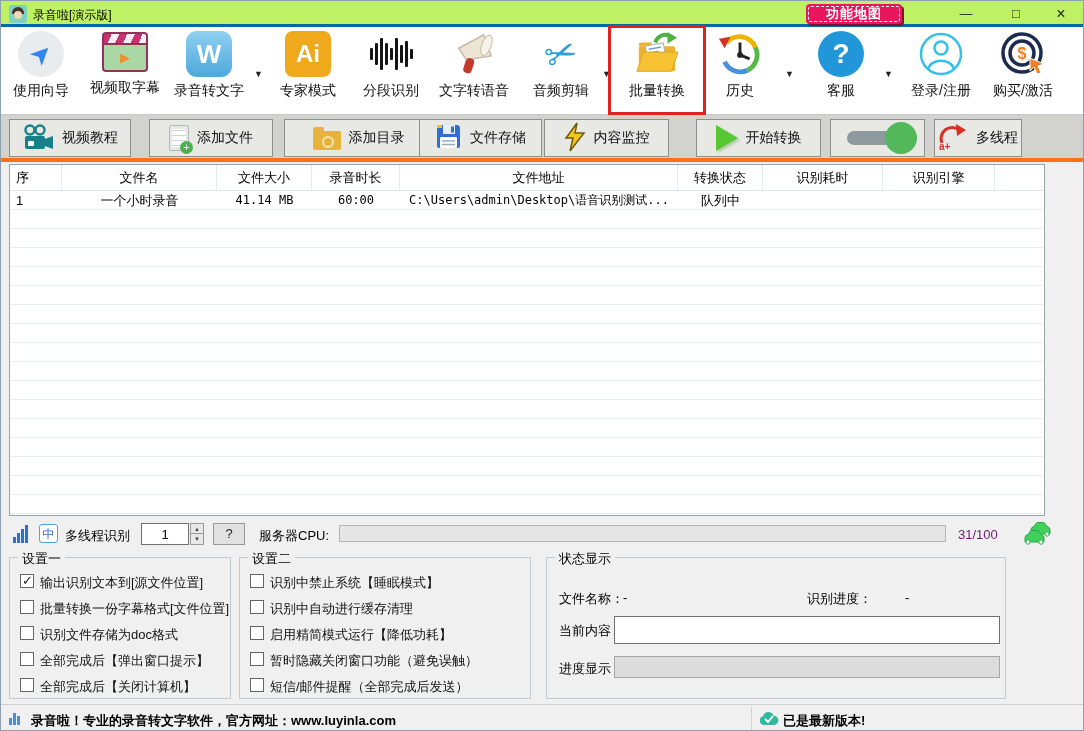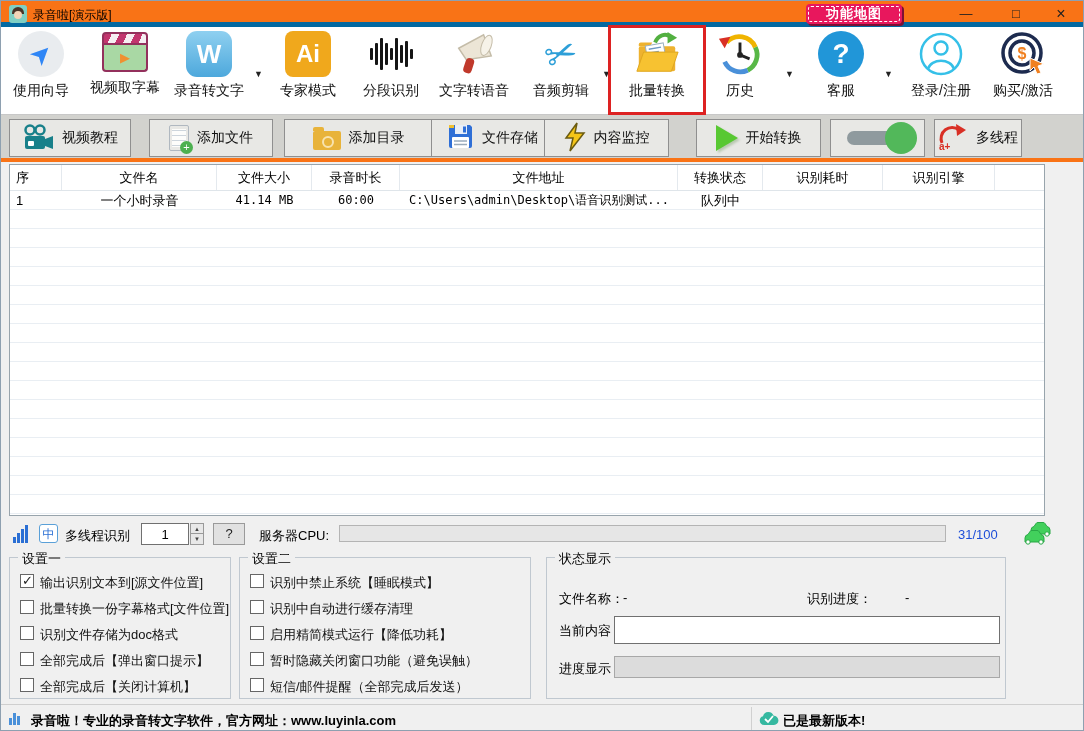--- a/index.html
+++ b/index.html
@@ -1,20 +1,20 @@
 <!DOCTYPE html>
 <html><head>
 <meta charset="utf-8">
 <style>
   * { margin:0; padding:0; box-sizing:border-box; }
   html,body { font-family:"Liberation Sans","DejaVu Sans",sans-serif; }
   .window { position:relative; width:1084px; height:731px; background:#f0f0f0; border:1px solid #8ea0b0; overflow:hidden; }
 
   
-  .titlebar { position:absolute; left:0; top:0; width:100%; height:26px; background:#f97316; border-bottom:5px solid #0369a1; }
+  .titlebar { position:absolute; left:0; top:0; width:100%; height:26px; background:#bef264; border-bottom:3px solid #0369a1; }
   .app-icon { position:absolute; left:8px; top:4px; width:18px; height:18px; border-radius:3px; background:#7ecfc4; overflow:hidden; }
   .app-icon::before { content:""; position:absolute; left:3px; top:2px; width:12px; height:7px; border-radius:6px 6px 0 0; background:#4a3428; }
   .app-icon::after { content:""; position:absolute; left:5px; top:6px; width:8px; height:8px; border-radius:50%; background:#f2d4b8; }
   .title-text { position:absolute; left:32px; top:6px; font-size:12px; color:#000; }
   .feature-badge { position:absolute; left:805px; top:3px; width:96px; height:20px; background:#e8175d; border-radius:4px; box-shadow:2px 2px 0 #7d1034; color:#fff; font-size:13px; font-weight:bold; text-align:center; line-height:20px; letter-spacing:1px; cursor:pointer; }
   .feature-badge::after { content:""; position:absolute; left:2px; top:2px; right:2px; bottom:2px; border:1px dashed #ffffff; border-radius:3px; }
   .winbtn { position:absolute; top:0; width:40px; height:26px; text-align:center; line-height:26px; font-size:13px; color:#222; cursor:pointer; }
   .winbtn.min { left:945px; }
   .winbtn.max { left:995px; }
   .winbtn.close { left:1040px; font-size:16px; }
@@ -77,21 +77,21 @@
   .thread-label { position:absolute; left:64px; top:11px; font-size:13px; color:#000; }
   .spinner { position:absolute; left:140px; top:7px; width:48px; height:22px; background:#fff; border:1px solid #707070; }
   .spinner input { width:100%; height:100%; border:none; text-align:center; font-size:13px; font-family:inherit; background:transparent; outline:none; }
   .spinbtns { position:absolute; left:189px; top:7px; width:14px; height:22px; border:1px solid #9a9a9a; background:#e8e8e8; }
   .spinbtns span { display:block; height:10px; font-size:6px; line-height:10px; text-align:center; color:#444; cursor:pointer; }
   .spinbtns span:first-child { border-bottom:1px solid #9a9a9a; }
   .help-btn { position:absolute; left:212px; top:7px; width:32px; height:22px; background:#e1e1e1; border:1px solid #9a9a9a; font-size:13px; text-align:center; line-height:20px; color:#222; cursor:pointer; }
   .cpu-label { position:absolute; left:258px; top:11px; font-size:13px; color:#000; }
   .cpu-track { position:absolute; left:338px; top:9px; width:607px; height:17px; background:#e6e6e6; border:1px solid #b4b4b4; }
   .cpu-fill { height:100%; background:#2db83d; }
-  .cpu-text { position:absolute; left:957px; top:11px; font-size:13px; color:#1d4ed8; }
+  .cpu-text { position:absolute; left:957px; top:11px; font-size:13px; color:#701a75; }
   .cars { position:absolute; left:1022px; top:6px; }
 
   
   .panel { position:absolute; top:556px; height:142px; border:1px solid #c0c8d0; }
   .panel .legend { position:absolute; left:8px; top:-8px; background:#f0f0f0; padding:0 4px; font-size:13px; color:#000; }
   .p1 { left:8px; width:222px; } .p2 { left:238px; width:292px; } .p3 { left:545px; width:460px; }
   .opt { position:absolute; left:10px; height:18px; display:flex; align-items:flex-start; gap:6px; cursor:pointer; }
   .cb { width:14px; height:14px; background:#fff; border:1px solid #666; position:relative; flex:none; }
   .cb.checked::after { content:"✓"; position:absolute; left:1px; top:-2px; font-size:13px; font-weight:bold; color:#222; }
   .opt .olbl { font-size:13px; color:#111; white-space:nowrap; }
@@ -272,21 +272,21 @@
       <span class="albl">视频教程</span>
     </div>
     <div class="abtn" style="left:148px;width:124px">
       <span class="ai-file"></span>
       <span class="albl">添加文件</span>
     </div>
     <div class="abtn" style="left:283px;width:149px">
       <span class="ai-folder"></span>
       <span class="albl">添加目录</span>
     </div>
-    <div class="abtn" style="left:430px;width:123px">
+    <div class="abtn" style="left:418px;width:123px">
       <span>
         <svg width="27" height="27" viewBox="0 0 27 27">
           <path d="M2 4 q0-2 2-2 h19 l2 2 v19 q0 2 -2 2 h-19 q-2 0 -2 -2 z" fill="#2f6fd6"></path>
           <rect x="8" y="2" width="12" height="9" fill="#e8eef8"></rect>
           <rect x="16" y="3.5" width="3" height="6" fill="#2f6fd6"></rect>
           <rect x="5" y="14" width="17" height="11" rx="1" fill="#fff"></rect>
           <line x1="7" y1="18" x2="20" y2="18" stroke="#9ab" stroke-width="1.5"></line>
           <line x1="7" y1="21.5" x2="20" y2="21.5" stroke="#9ab" stroke-width="1.5"></line>
           <rect x="2" y="2" width="5" height="3" fill="#f0c030"></rect>
         </svg>

